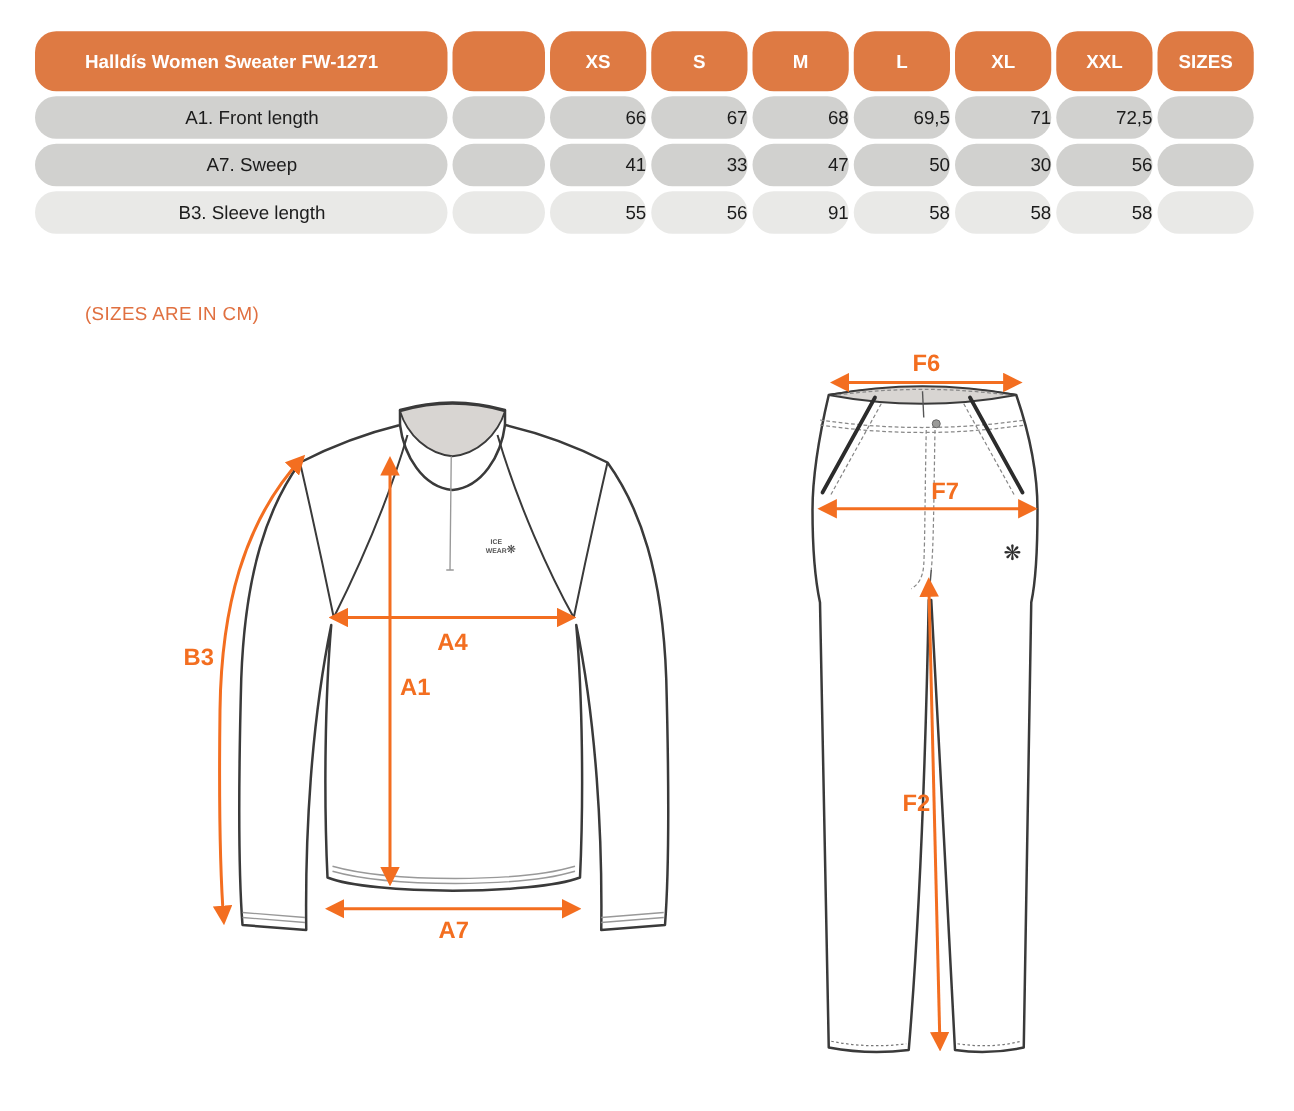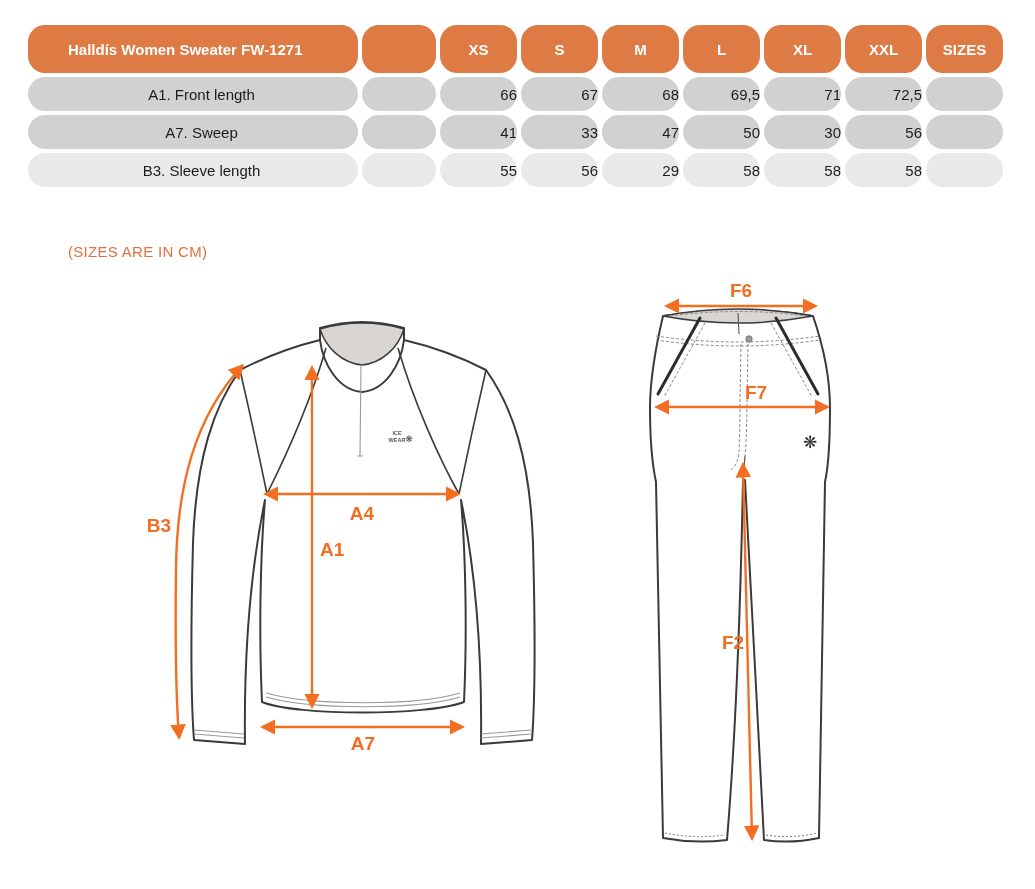--- a/index.html
+++ b/index.html
@@ -99,21 +99,21 @@
             <td>50</td>
             <td>30</td>
             <td>56</td>
             <td></td>
           </tr>
           <tr class="r-light">
             <td class="t-label">B3. Sleeve length</td>
             <td></td>
             <td>55</td>
             <td>56</td>
-            <td>29</td>
+            <td>91</td>
             <td>58</td>
             <td>58</td>
             <td>58</td>
             <td></td>
           </tr>
         </tbody>
     </table>
   </div>
 
   <div id="sizes-note">(SIZES ARE IN CM)</div>

